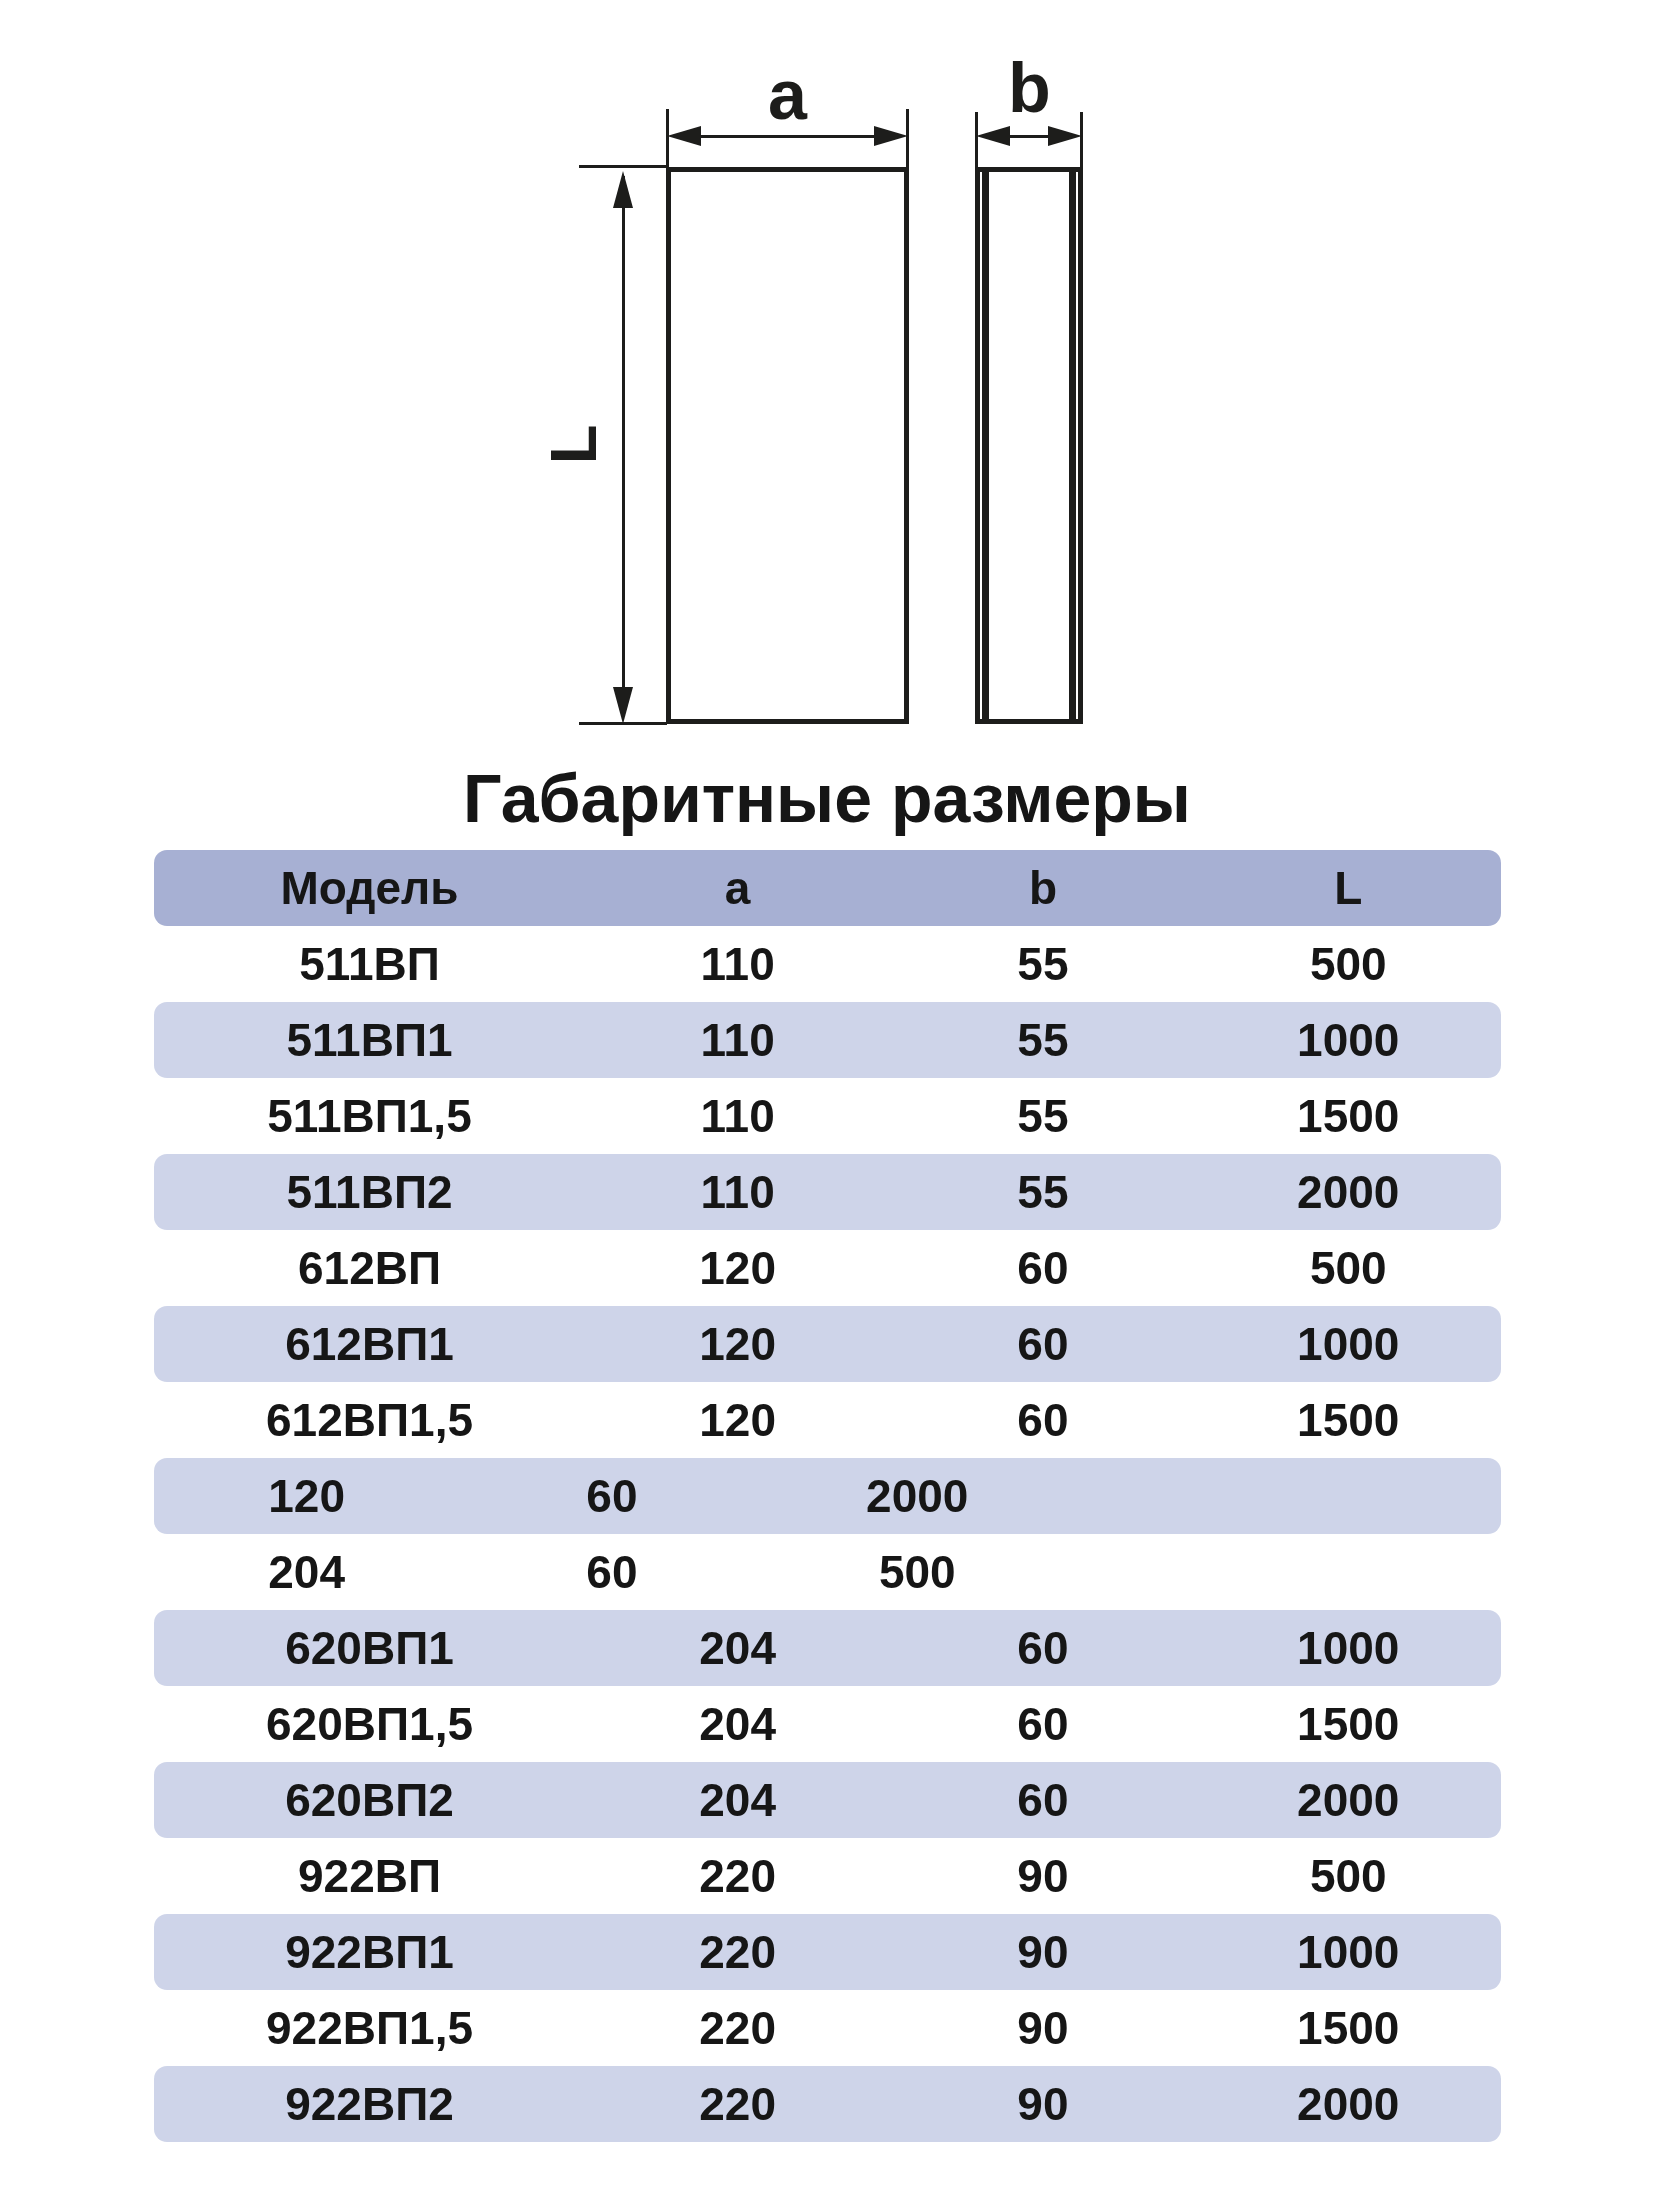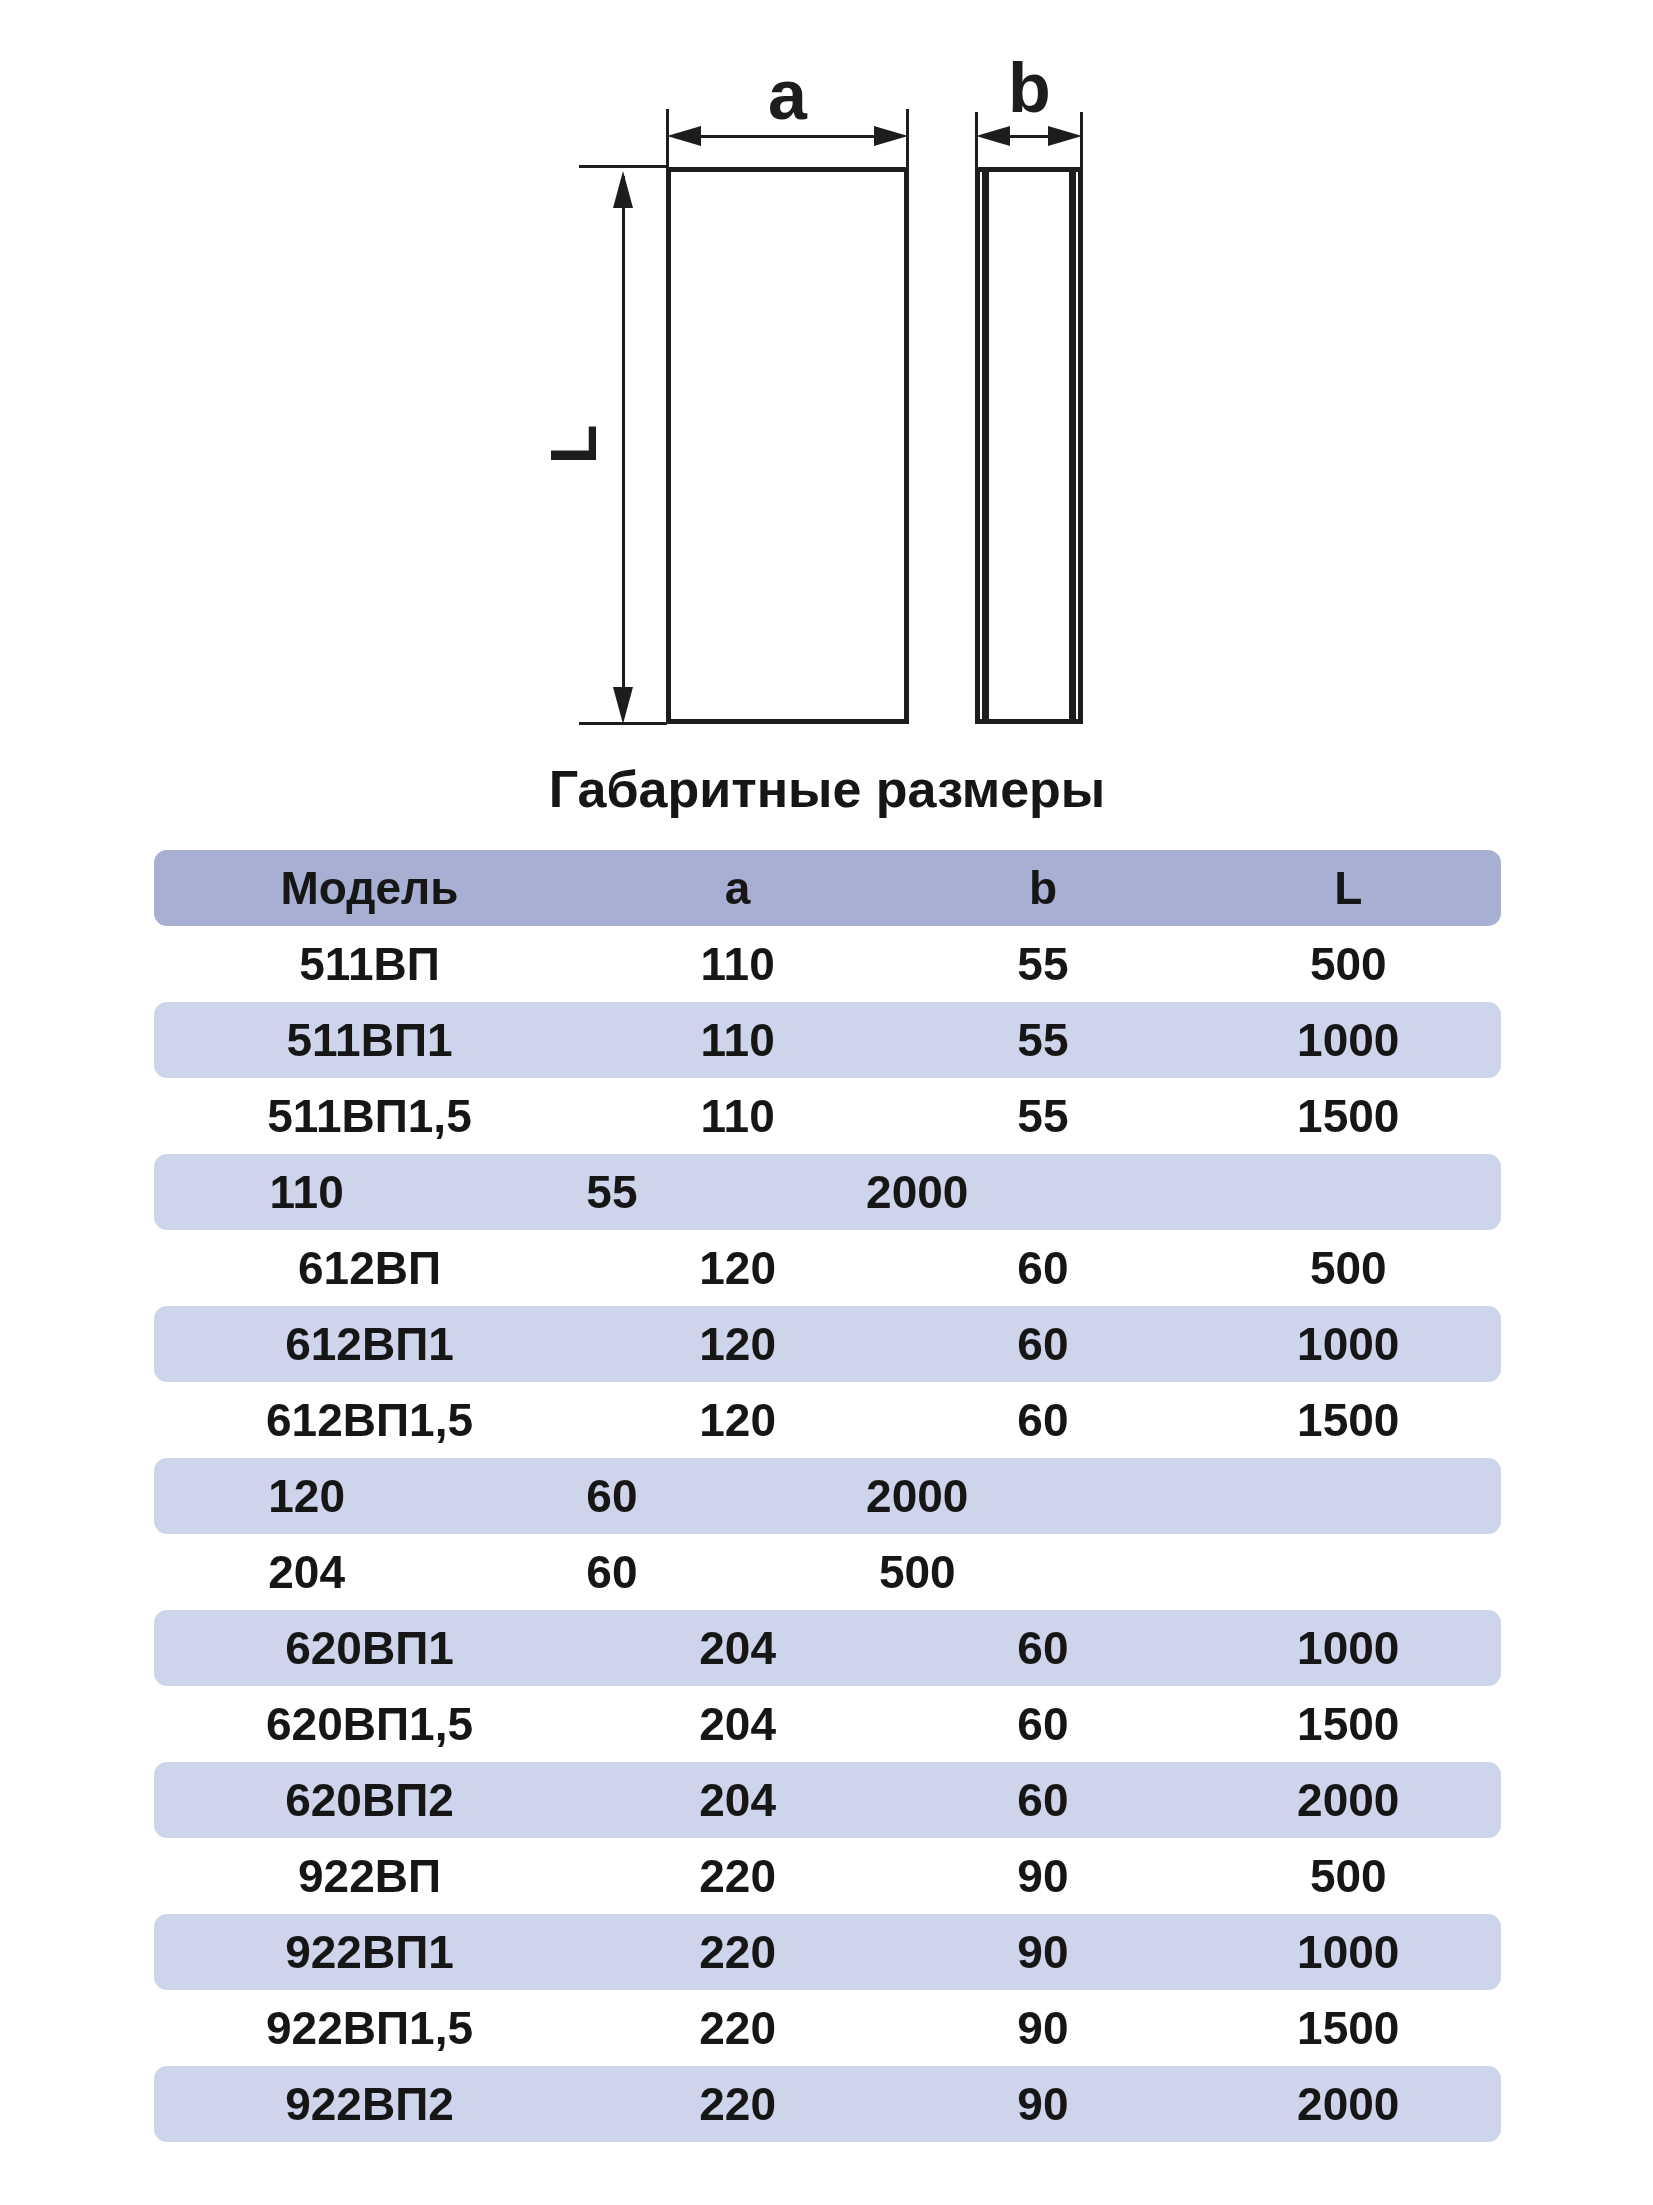--- a/index.html
+++ b/index.html
@@ -22,21 +22,21 @@
   .lbl-L{left:529px;top:412px;width:88px;font-size:65px;transform:rotate(-90deg);}
 
   .tri{position:absolute;width:0;height:0;}
   .tri-left {border-top:10.3px solid transparent;border-bottom:10.3px solid transparent;border-right:34px solid var(--line);}
   .tri-right{border-top:10.3px solid transparent;border-bottom:10.3px solid transparent;border-left:34px solid var(--line);}
   .tri-up   {border-left:10.3px solid transparent;border-right:10.3px solid transparent;border-bottom:37px solid var(--line);}
   .tri-down {border-left:10.3px solid transparent;border-right:10.3px solid transparent;border-top:37px solid var(--line);}
 
   
   .caption{position:absolute;left:0;top:759px;width:1654px;text-align:center;
-           font-size:52px;font-weight:bold;color:var(--txt);}
+           font-size:68px;font-weight:bold;color:var(--txt);}
 
   
   .dim-table{position:absolute;left:154px;top:850px;width:1347px;color:var(--txt);}
   .t-row{display:flex;height:76px;align-items:stretch;border-radius:13px;}
   .t-row.header{background:var(--header-bg);height:76px;}
   .t-row.stripe{background:var(--stripe-bg);}
   .cell{display:flex;align-items:center;justify-content:center;
         font-size:46px;font-weight:bold;white-space:nowrap;}
   .c0{width:32%;} .c1{width:22.66%;} .c2{width:22.67%;} .c3{width:22.67%;}
 </style>
@@ -98,20 +98,21 @@
     <div class="cell c2">55</div>
     <div class="cell c3">1000</div>
   </div>
         <div class="t-row">
     <div class="cell c0">511ВП1,5</div>
     <div class="cell c1">110</div>
     <div class="cell c2">55</div>
     <div class="cell c3">1500</div>
   </div>
         <div class="t-row stripe">
+    <div class="cell c0">511ВП2</div>
     <div class="cell c1">110</div>
     <div class="cell c2">55</div>
     <div class="cell c3">2000</div>
   </div>
         <div class="t-row">
     <div class="cell c0">612ВП</div>
     <div class="cell c1">120</div>
     <div class="cell c2">60</div>
     <div class="cell c3">500</div>
   </div>

